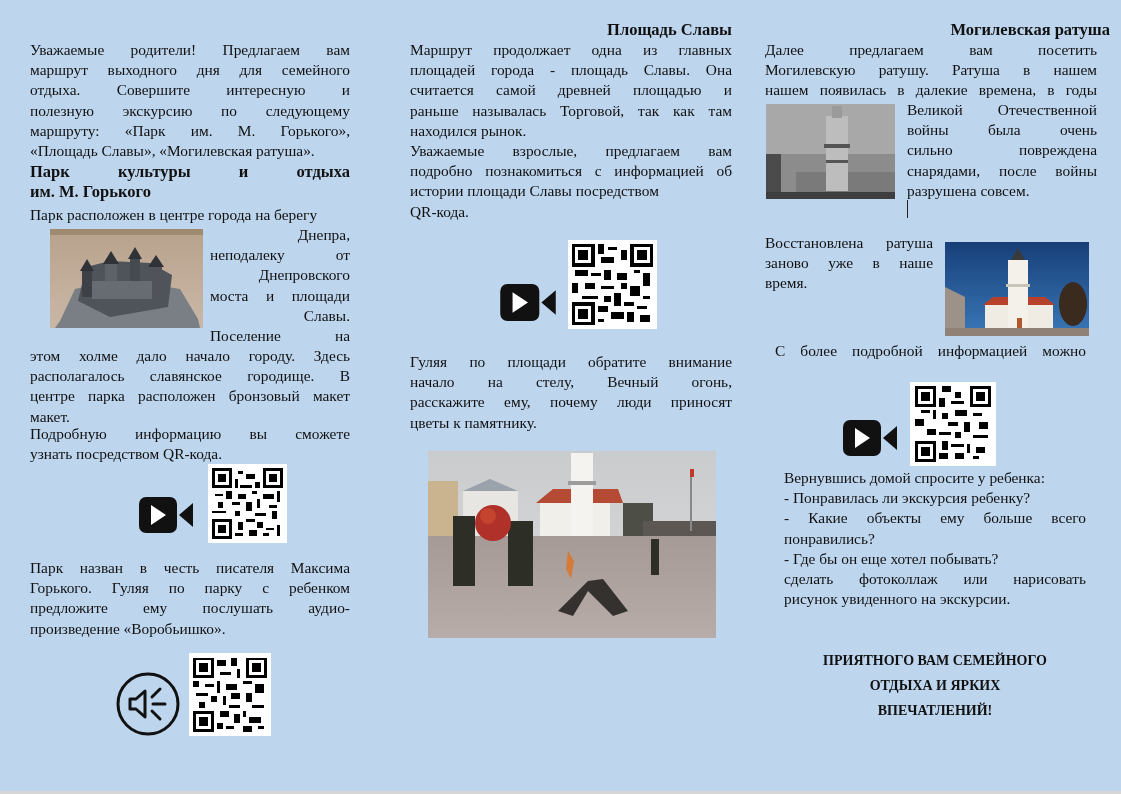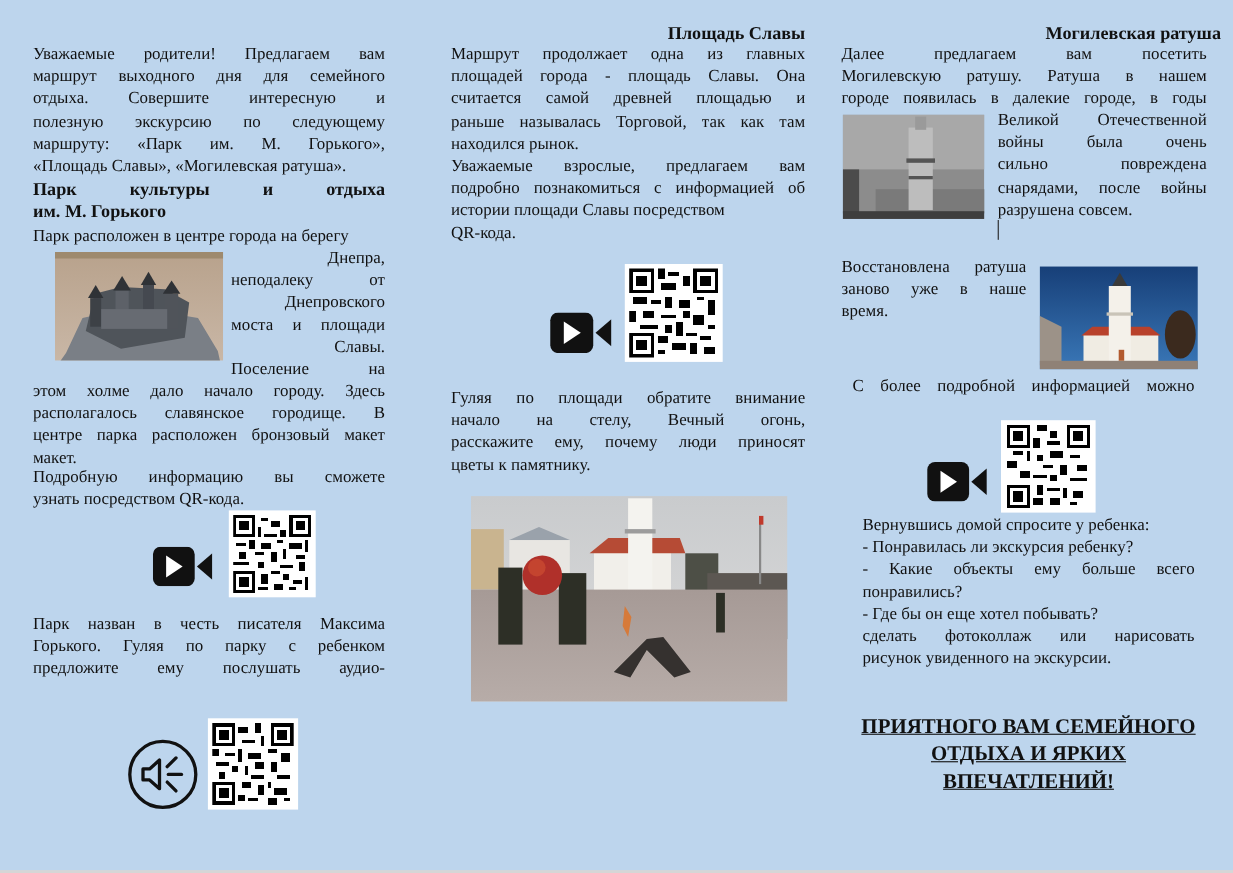--- a/index.html
+++ b/index.html
@@ -38,24 +38,23 @@
     padding: 4px;
   }
   .qr svg { display: block; width: 100%; height: 100%; }
   .photo { position: absolute; overflow: hidden; }
   .photo svg { display: block; width: 100%; height: 100%; }
   .icon { position: absolute; }
   .icon svg { display: block; width: 100%; height: 100%; }
   .cursor-line { position: absolute; width: 1px; background: #222; }
   .final {
     font-weight: bold;
-    font-size: 19px;
+    font-size: 14px;
     line-height: 25px;
     text-align: center;
-    text-decoration: underline;
   }
 </style>
 </head>
 <body>
 
 <div class="abs p" style="left:30px; top:40px; width:320px;">
   <span class="ln">Уважаемые родители! Предлагаем вам</span>
   <span class="ln">маршрут выходного дня для семейного</span>
   <span class="ln">отдыха. Совершите интересную и</span>
   <span class="ln">полезную экскурсию по следующему</span>
@@ -169,20 +168,21 @@
         <rect x="8" y="23" width="3" height="1"></rect>
         <rect x="18" y="23" width="2" height="1"></rect>
       </g>
     </svg>
 </div>
 
 <div class="abs p" style="left:30px; top:558px; width:320px;">
   <span class="ln">Парк назван в честь писателя Максима</span>
   <span class="ln">Горького. Гуляя по парку с ребенком</span>
   <span class="ln">предложите ему послушать аудио-</span>
+  <span class="ln last">произведение «Воробьишко».</span>
 </div>
 
 <div class="icon" style="left:115px; top:671px; width:66px; height:66px;">
   <svg viewBox="0 0 66 66" fill="none" stroke="#111" stroke-width="3" stroke-linecap="round" stroke-linejoin="round">
       <circle cx="33" cy="33" r="30"></circle>
       <path d="M15 28 H21 L30 20 V46 L21 38 H15 Z"></path>
       <line x1="38" y1="33" x2="50" y2="33"></line>
       <line x1="37" y1="26" x2="45" y2="18"></line>
       <line x1="37" y1="40" x2="45" y2="48"></line>
     </svg>
@@ -347,21 +347,21 @@
   </svg>
 </div>
 
 <div class="abs h center" style="left:765px; top:20px; width:345px;">
   <span class="ln">Могилевская ратуша</span>
 </div>
 
 <div class="abs p" style="left:765px; top:40px; width:332px;">
   <span class="ln">Далее предлагаем вам посетить</span>
   <span class="ln">Могилевскую ратушу. Ратуша в нашем</span>
-  <span class="ln">городе появилась в далекие городе, в годы</span>
+  <span class="ln">нашем появилась в далекие времена, в годы</span>
 </div>
 
 <div class="photo" style="left:766px; top:104px; width:129px; height:95px;">
   <svg viewBox="0 0 129 95" preserveAspectRatio="none">
     <rect width="129" height="95" fill="#8c8c8c"></rect>
     <rect width="129" height="50" fill="#a8a8a8"></rect>
     <rect x="0" y="50" width="15" height="40" fill="#4b4b4b"></rect>
     <rect x="30" y="68" width="120" height="22" fill="#7a7a7a"></rect>
     <rect x="60" y="12" width="22" height="75" fill="#bdbdbd"></rect>
     <rect x="58" y="40" width="26" height="4" fill="#555"></rect>

